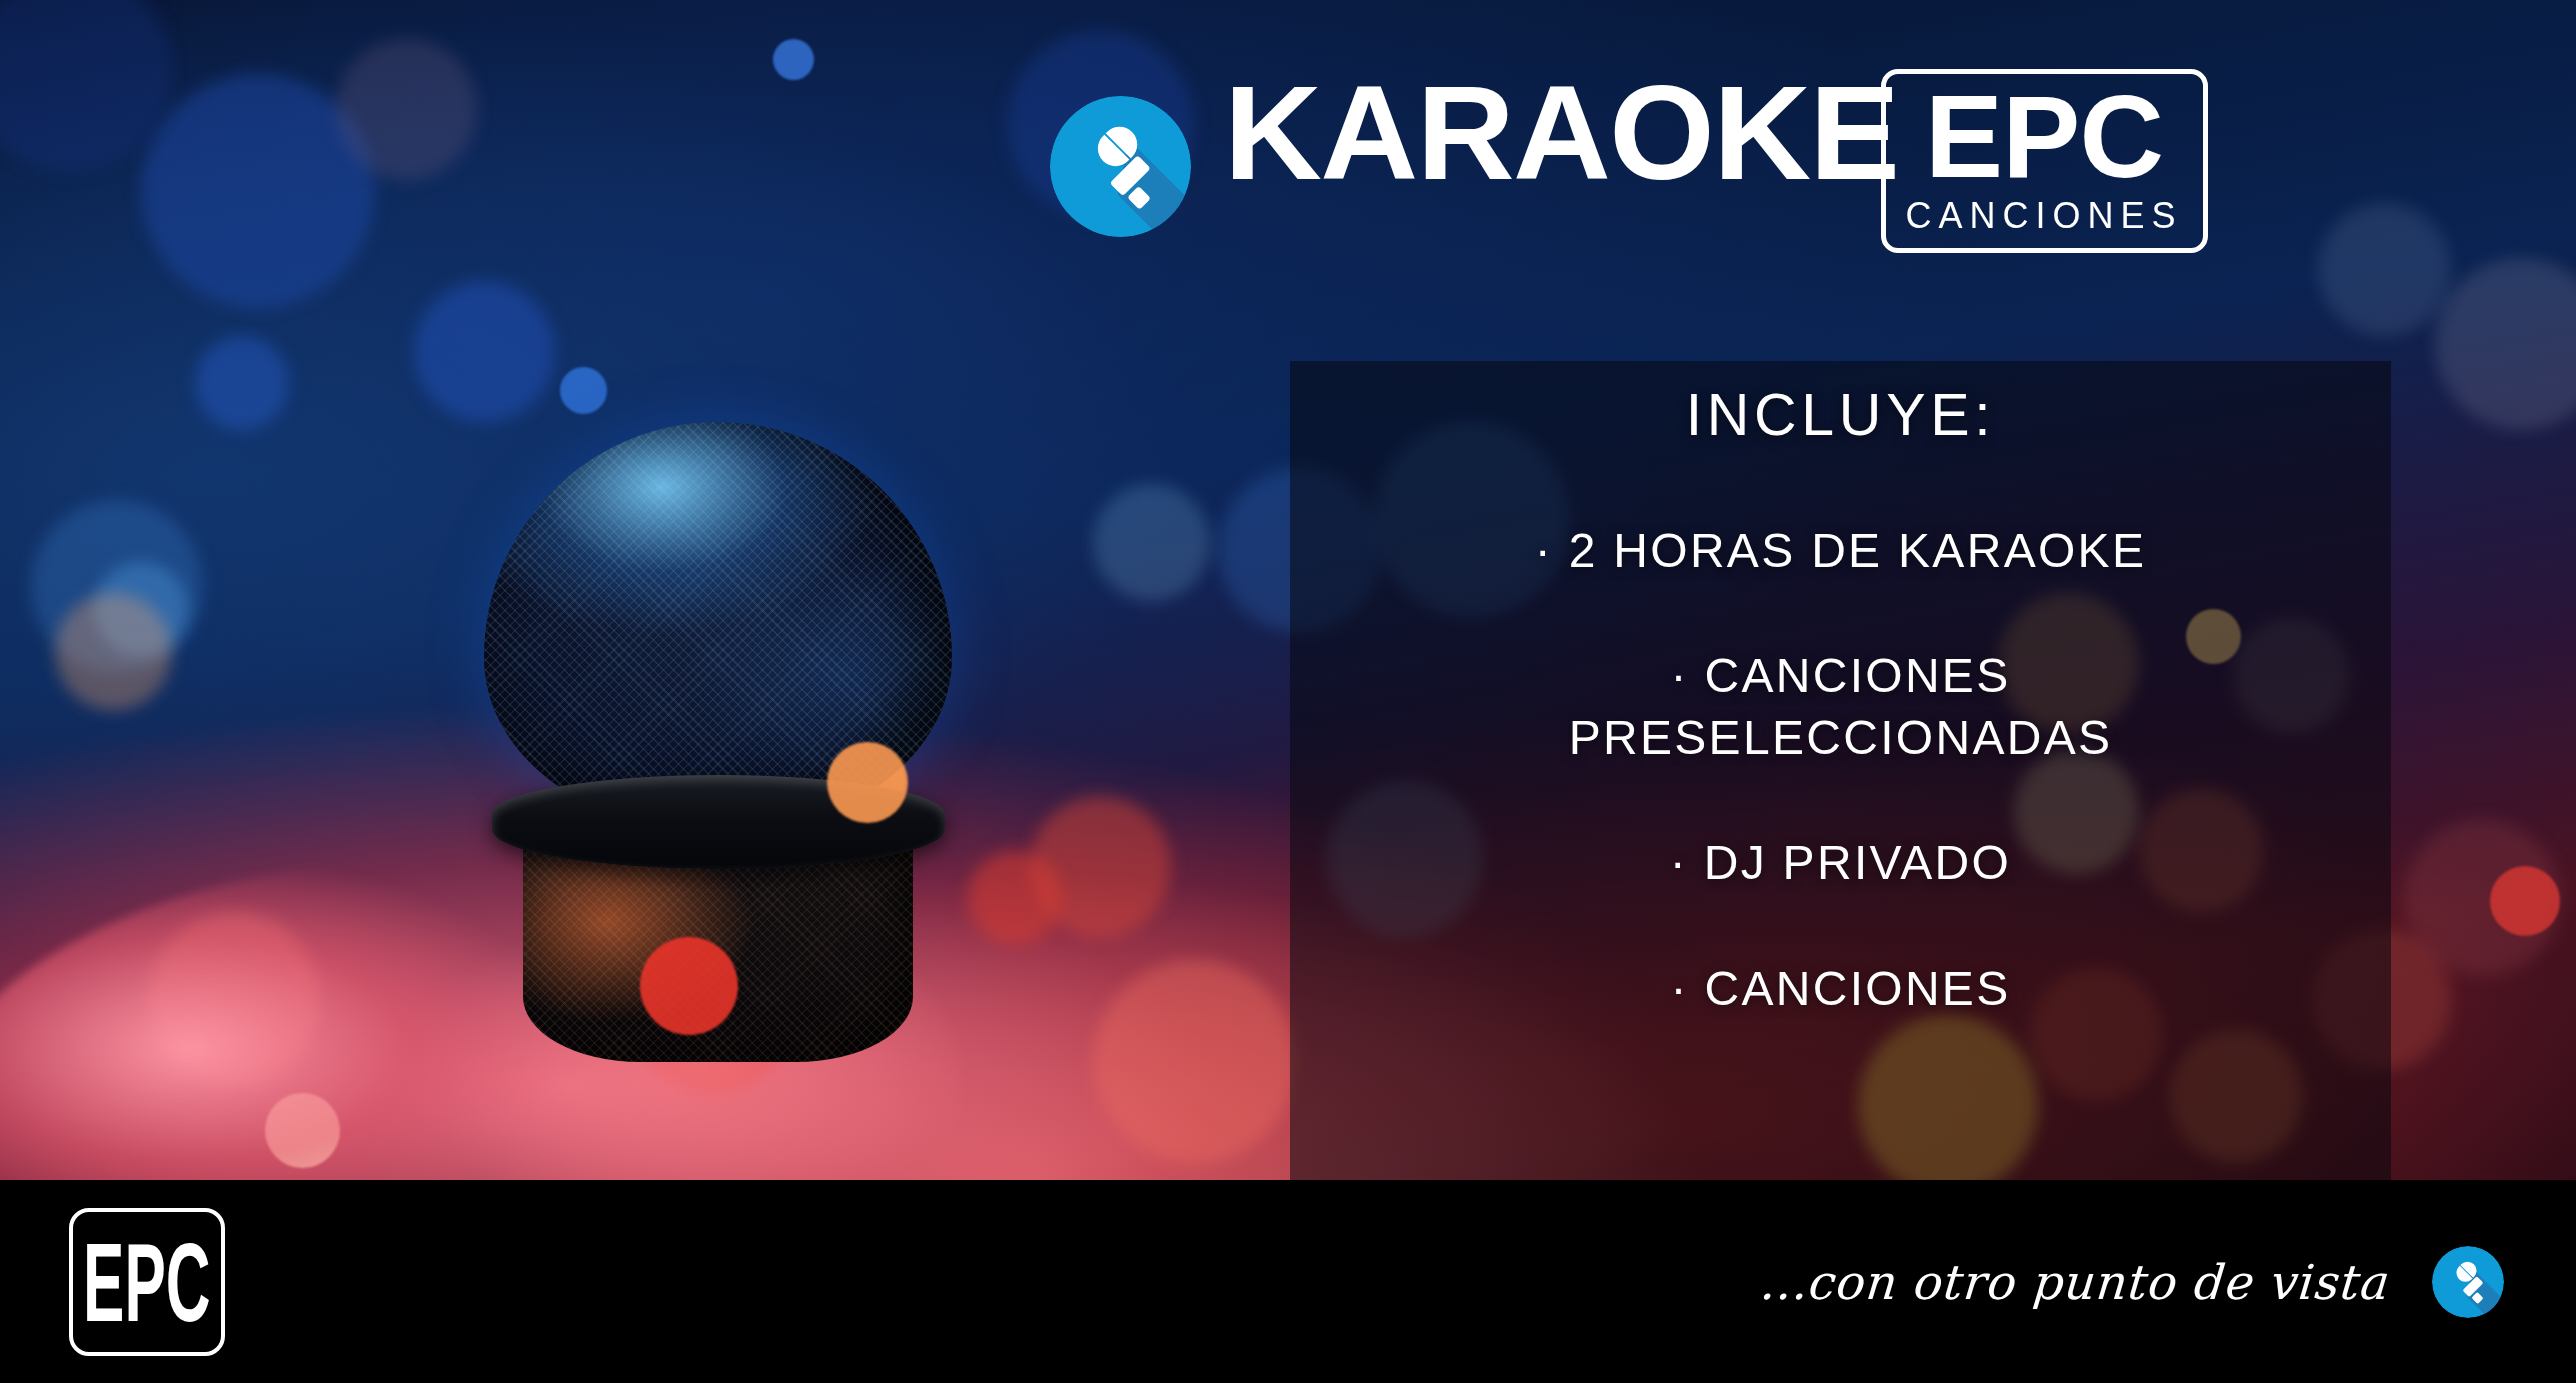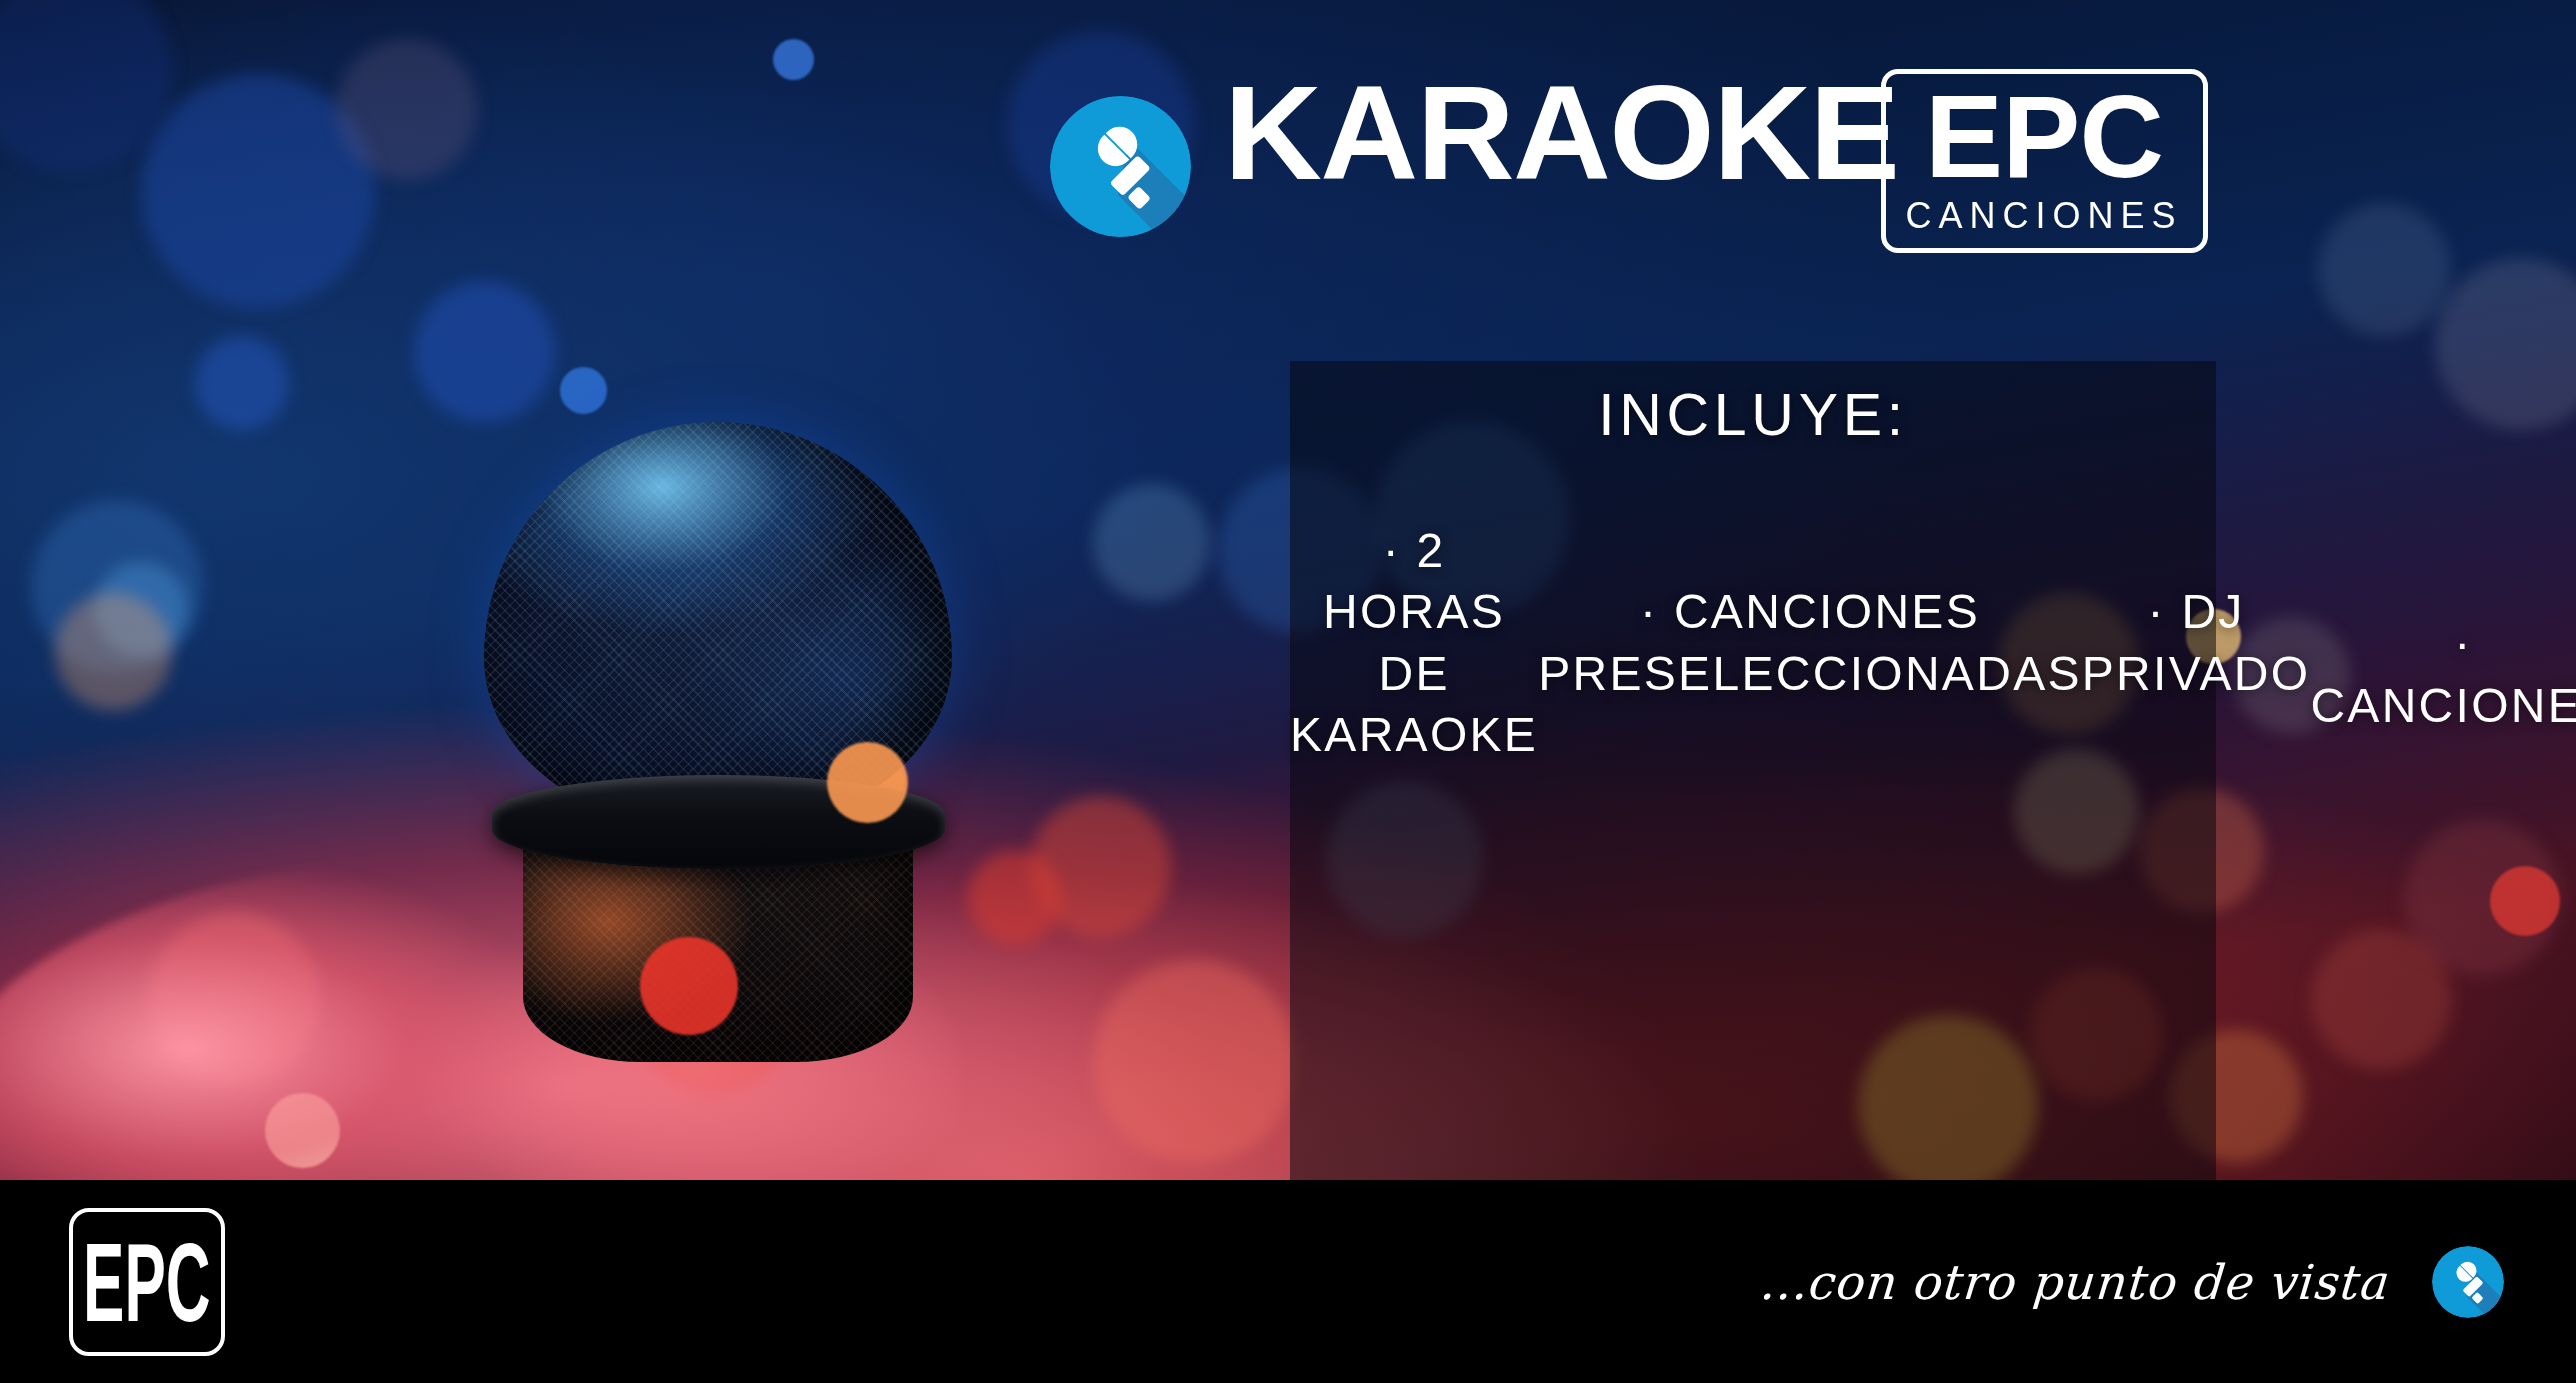--- a/index.html
+++ b/index.html
@@ -74,36 +74,36 @@
     position:absolute; left:-55px; top:851px; width:1015px; height:359px;
     border-radius:55% 45% 0 0 / 70% 60% 0 0;
     background:
       radial-gradient(ellipse 48% 70% at 24% 55%, rgba(255,150,165,.95) 0%, rgba(230,90,110,.6) 45%, rgba(150,40,60,0) 78%),
       radial-gradient(ellipse 40% 60% at 74% 60%, rgba(245,120,130,.75) 0%, rgba(150,40,55,0) 72%);
     filter:blur(4.7px);
   }
 
   
   .info-panel{
-    position:absolute; left:1290px; top:361px; width:926px; height:820px;
+    position:absolute; left:1290px; top:361px; width:1101px; height:820px;
     background:rgba(6,6,14,.52);
   }
   .info-inner{
     position:absolute; inset:0;
     display:flex; flex-direction:column; align-items:center;
     padding-top:25px;
     color:#fff;
   }
   .incluye{
     font-size:59px; font-weight:300; letter-spacing:4.7px;
     text-shadow:0 1.6px 11px rgba(0,0,0,.55);
     line-height:1;
     margin-bottom:75px;
   }
-  .bullet-list{ width:100%; display:flex; flex-direction:row; align-items:center; }
+  .bullet-list{ width:100%; display:flex; flex-direction:column; align-items:center; }
   .bullet{
     font-size:48px; font-weight:300; letter-spacing:2.3px;
     text-align:center; line-height:1.28;
     text-shadow:0 1.6px 11px rgba(0,0,0,.55);
     margin-bottom:64px; white-space:pre-line;
   }
   .bullet:last-child{ margin-bottom:0; }
 
   
   .header{

